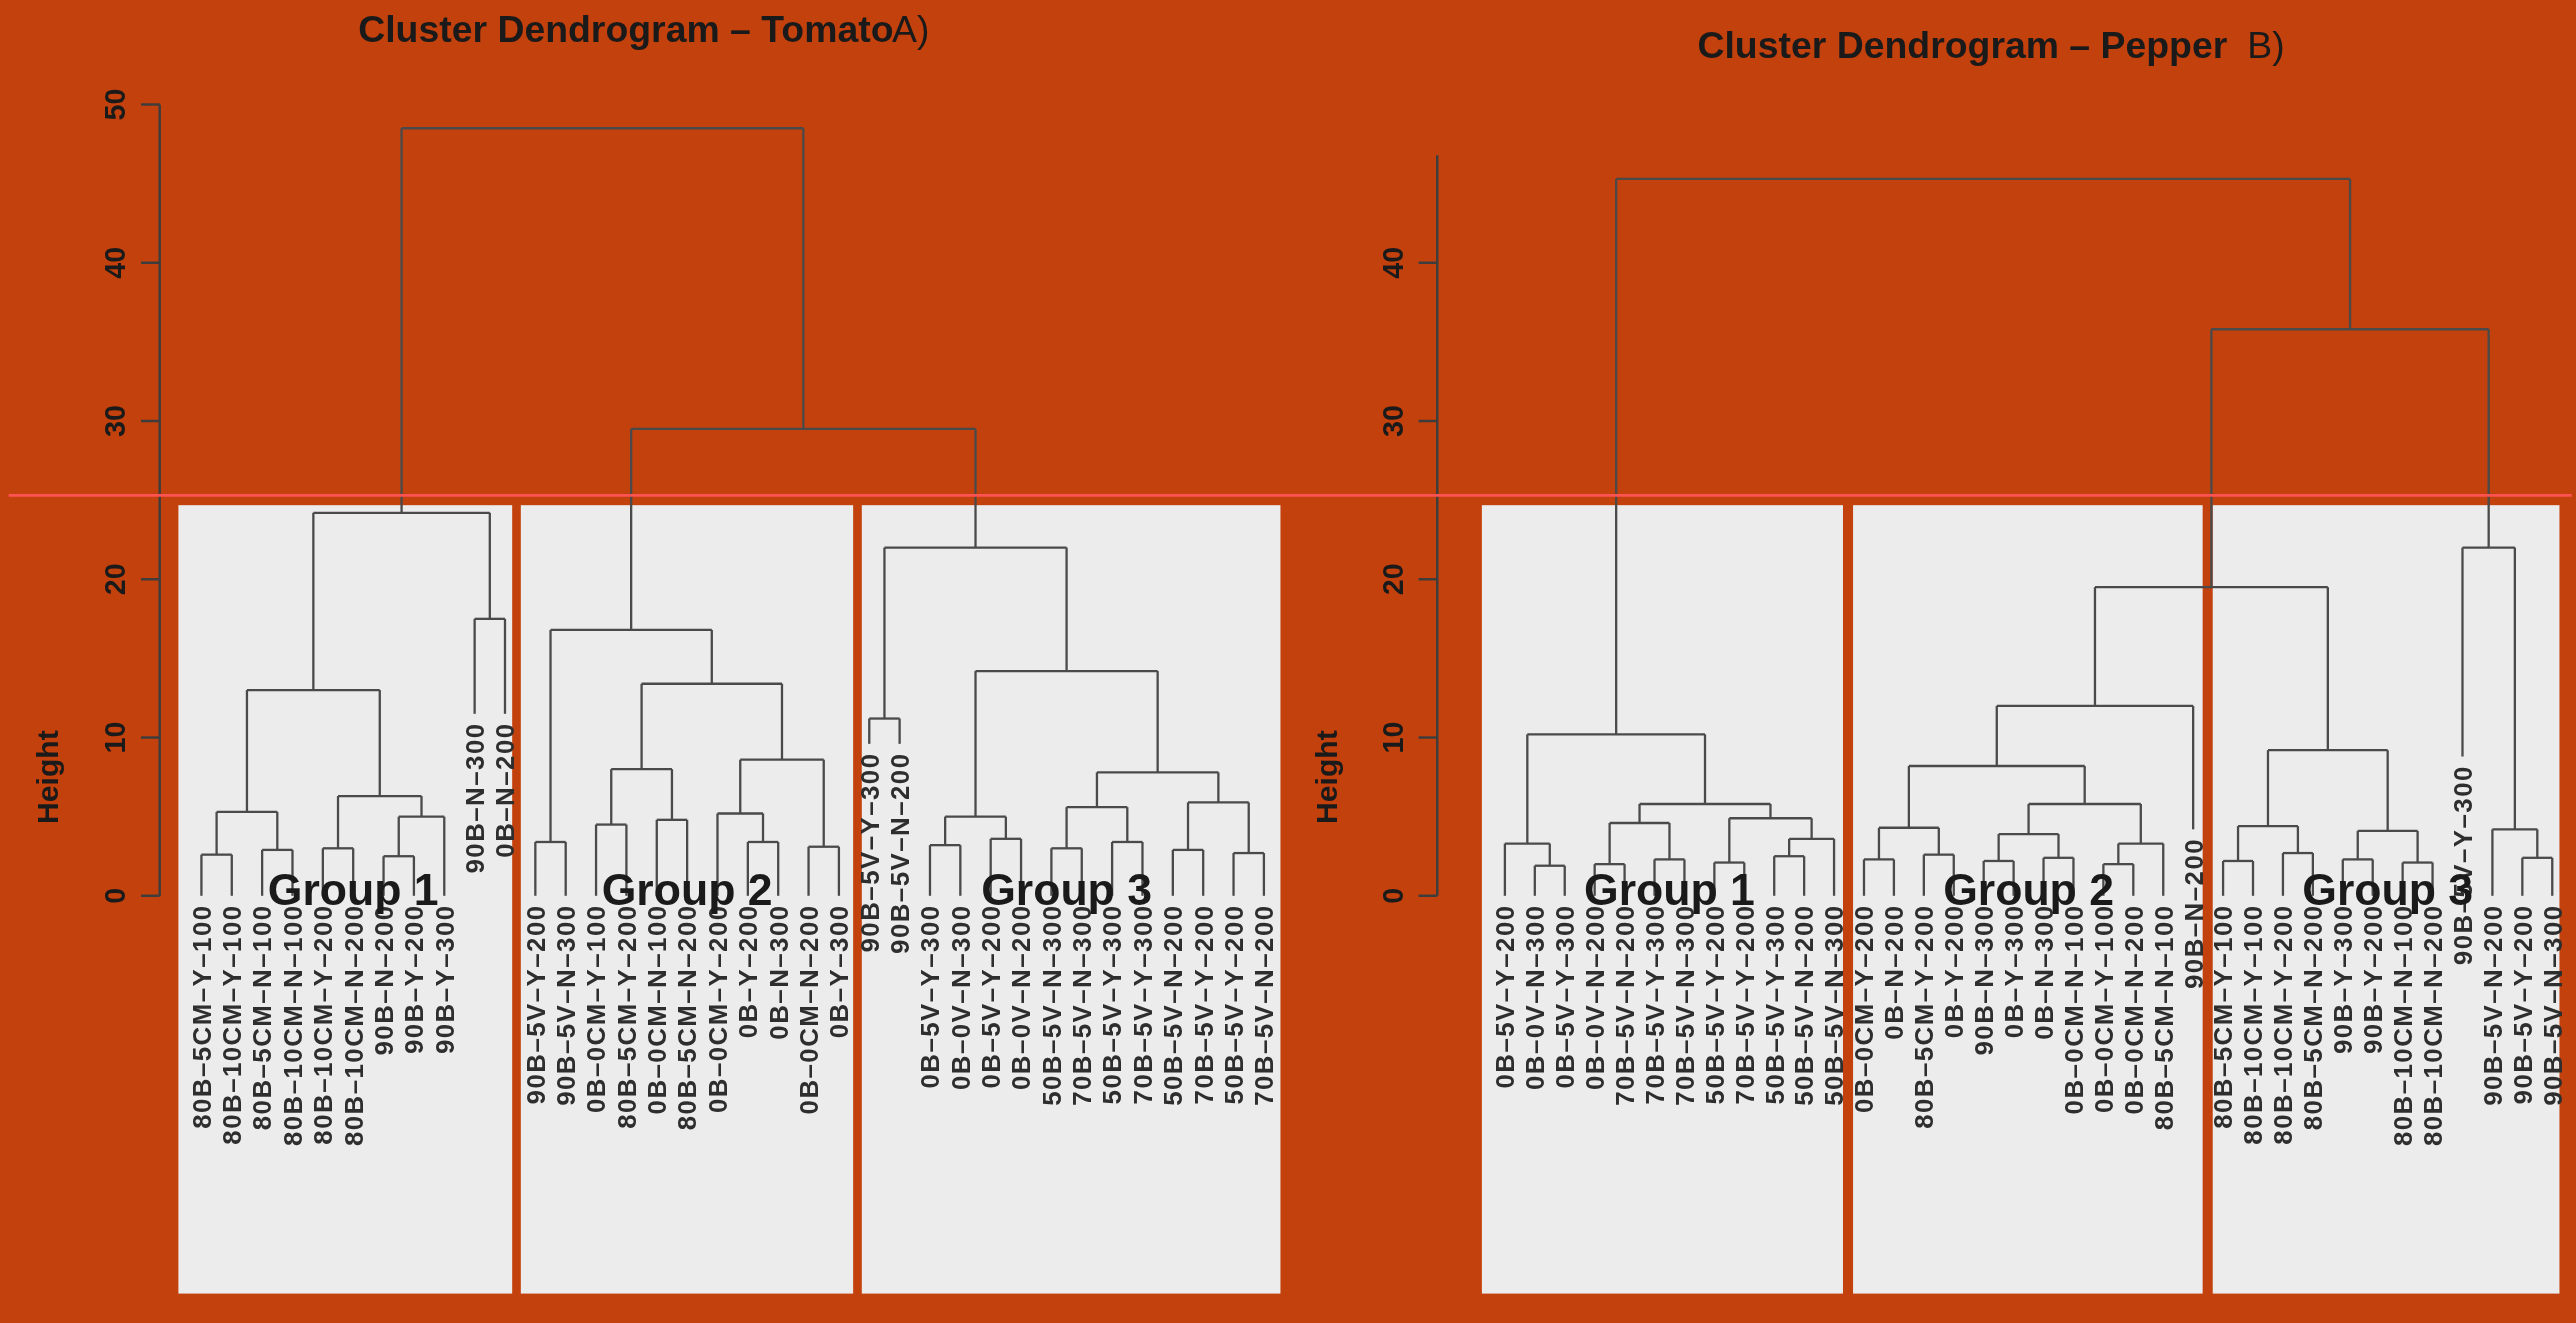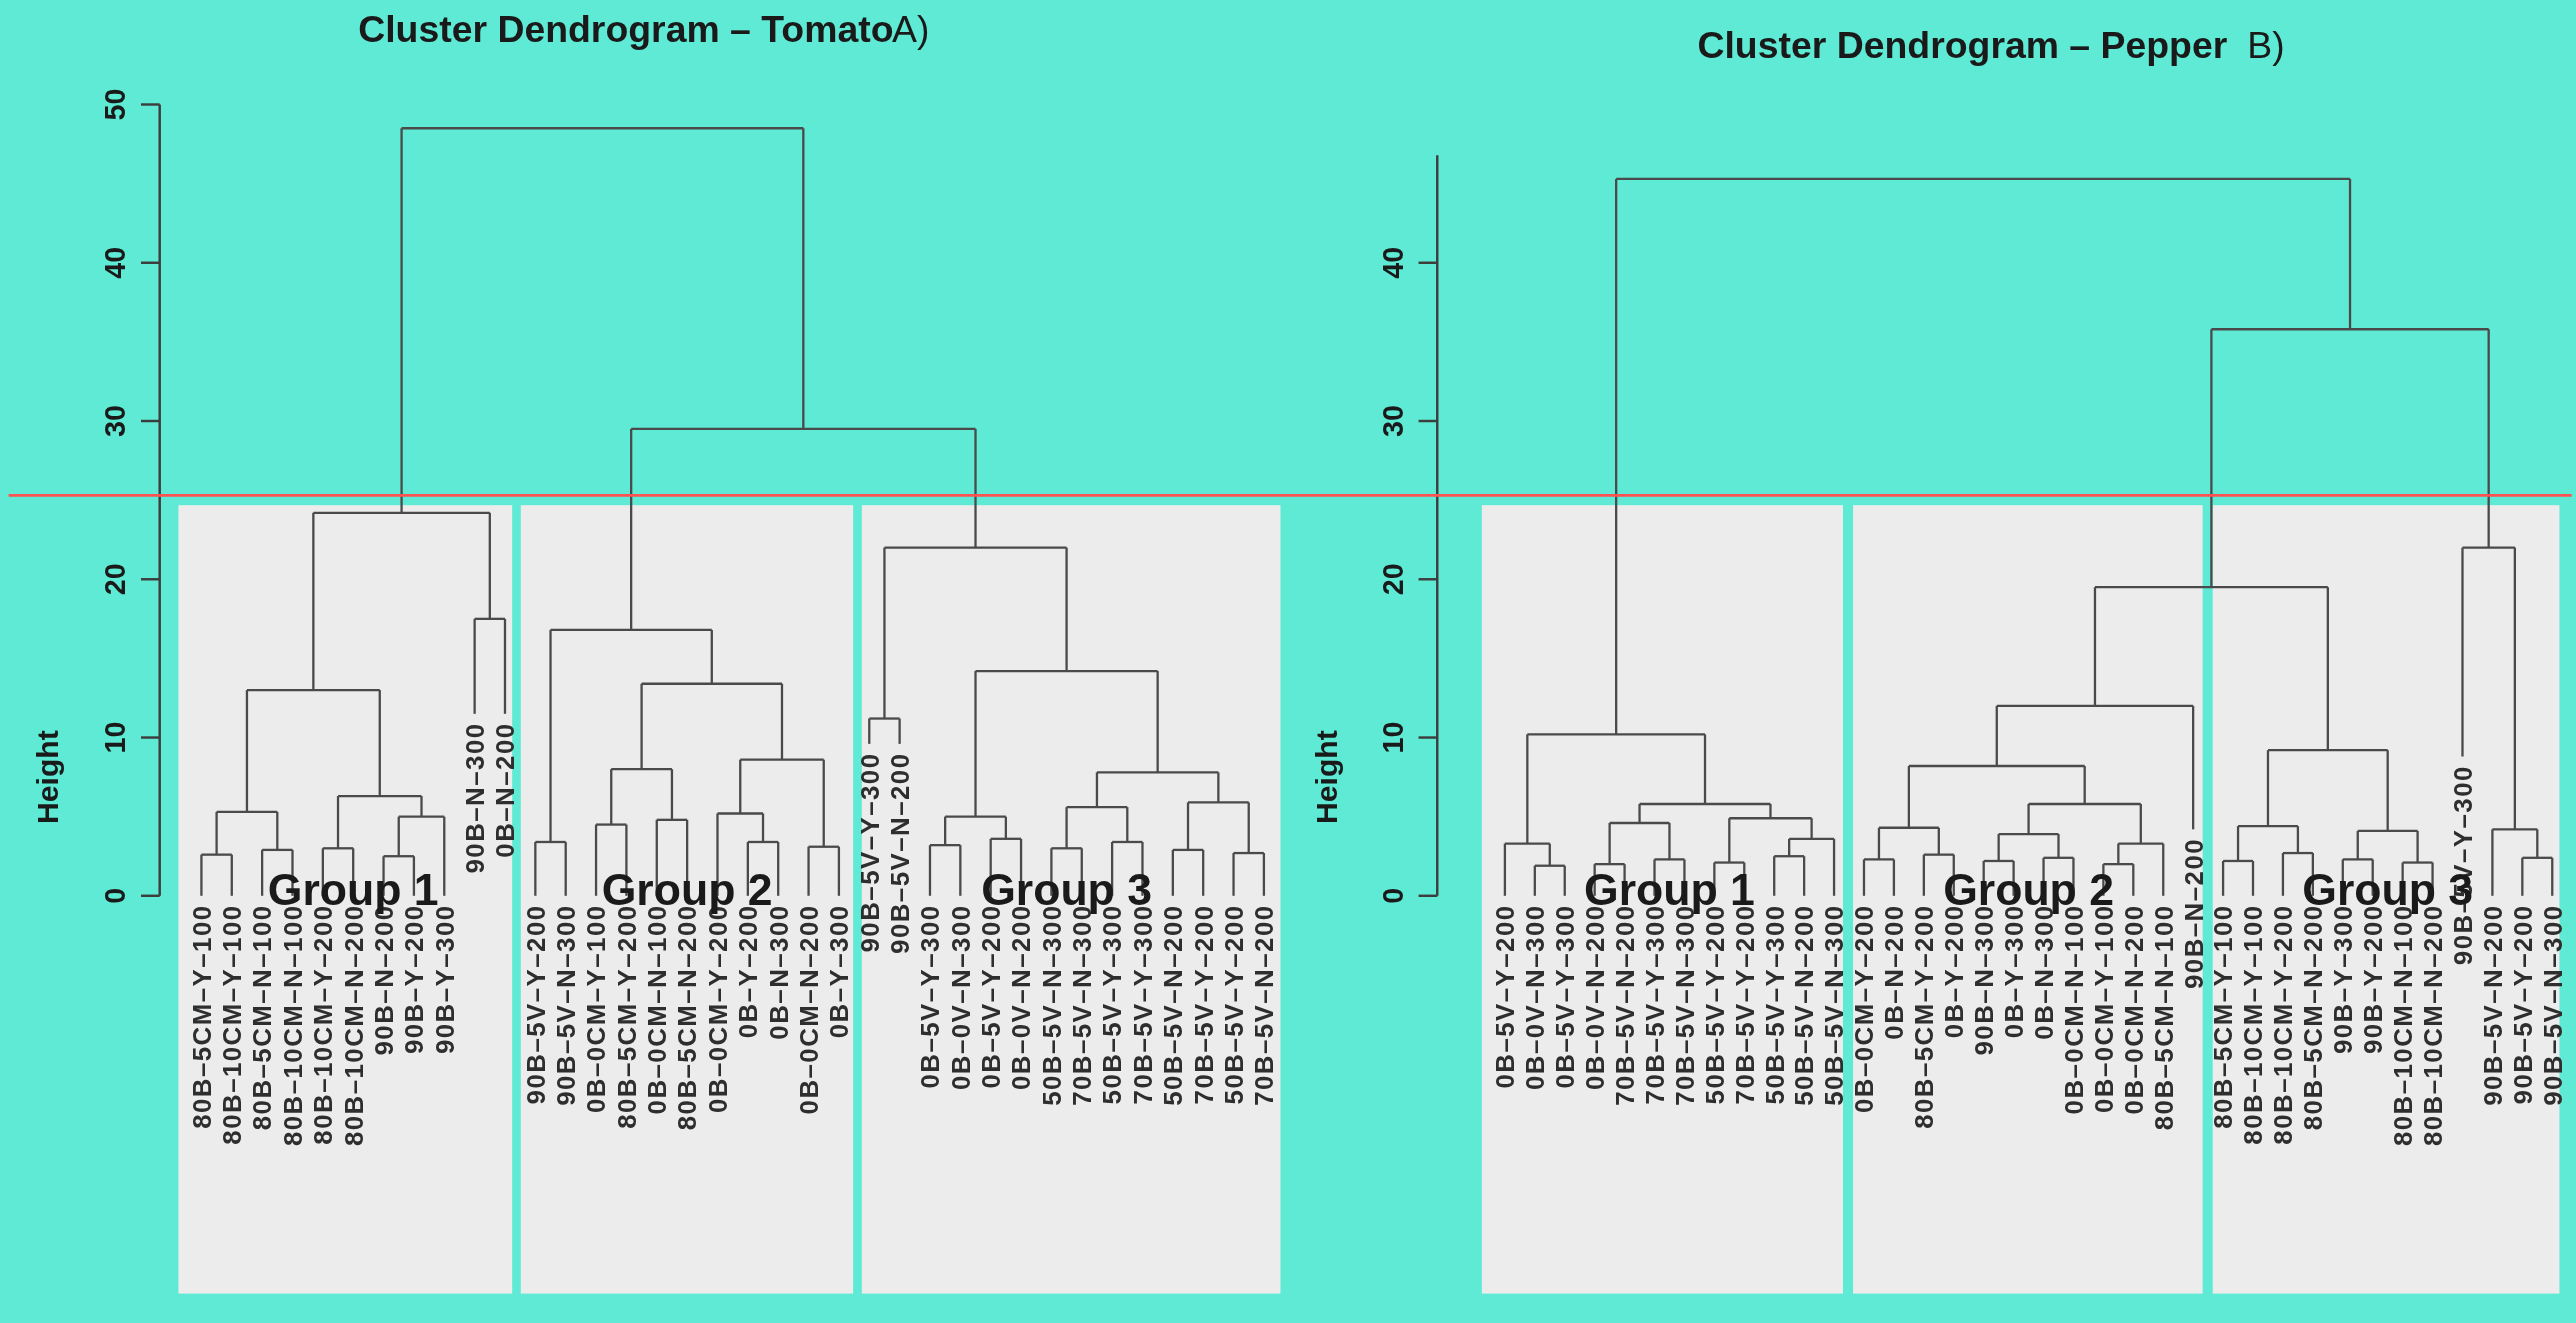--- a/index.html
+++ b/index.html
@@ -1,16 +1,16 @@
 <!DOCTYPE html>
 <html style="font-size:11.5px"><head>
 <meta charset="utf-8">
 <style>
   html,body{margin:0;padding:0;background:#ffffff;}
-  .stage{position:relative;width:2576px;height:1324px;background:#5eead4;overflow:hidden;}
+  .stage{position:relative;width:2576px;height:1324px;background:#c2410c;overflow:hidden;}
   svg{display:block;}
   text{font-family:"Liberation Sans","DejaVu Sans",sans-serif;fill:#1a1a1a;}
   .title{font-size:52px;font-weight:bold;}
   .letter{font-size:52px;font-weight:normal;}
   .ylab{font-size:42px;font-weight:bold;}
   .tick{font-size:40px;font-weight:bold;}
   .leaf{font-size:36px;font-weight:bold;letter-spacing:2px;fill:#2e2e2e;}
   .grp{font-size:62px;font-weight:bold;}
 </style>
 </head>

